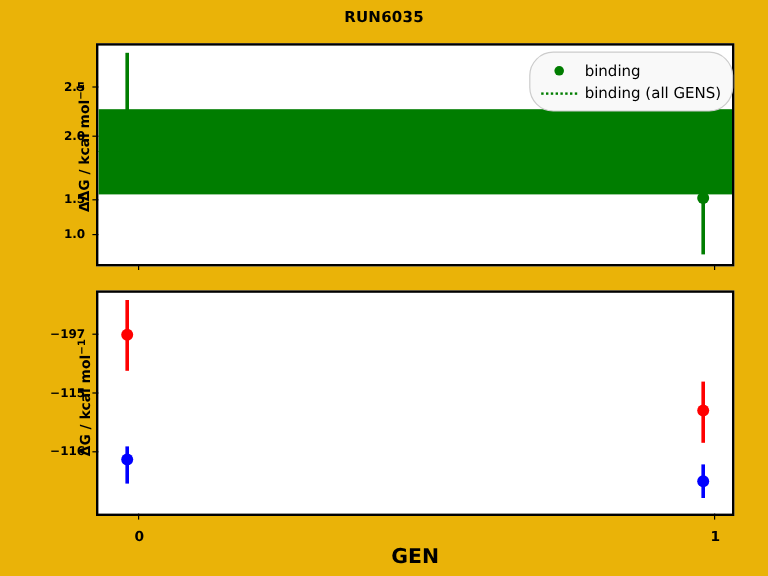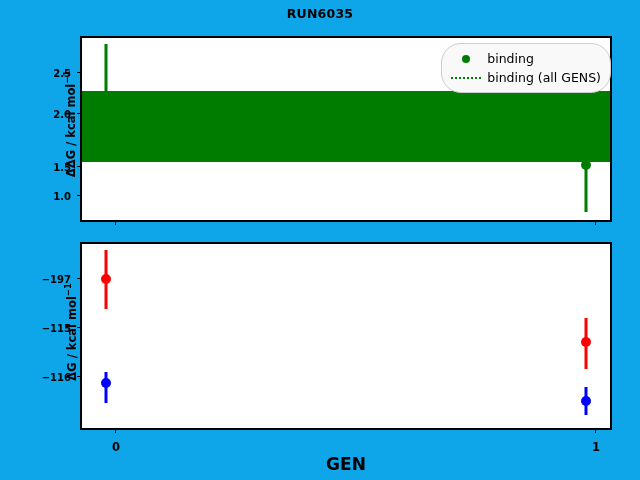--- a/index.html
+++ b/index.html
@@ -10,21 +10,21 @@
   body {
     width: 640px;
     height: 480px;
     font-family: "DejaVu Sans", sans-serif;
     overflow: hidden;
   }
   #figure {
     position: relative;
     width: 640px;
     height: 480px;
-    background: #0ea5e9;
+    background: #eab308;
   }
 
   
   #figure-title {
     position: absolute;
     left: 0;
     top: 6px;
     width: 640px;
     text-align: center;
     font-size: 12.5px;

